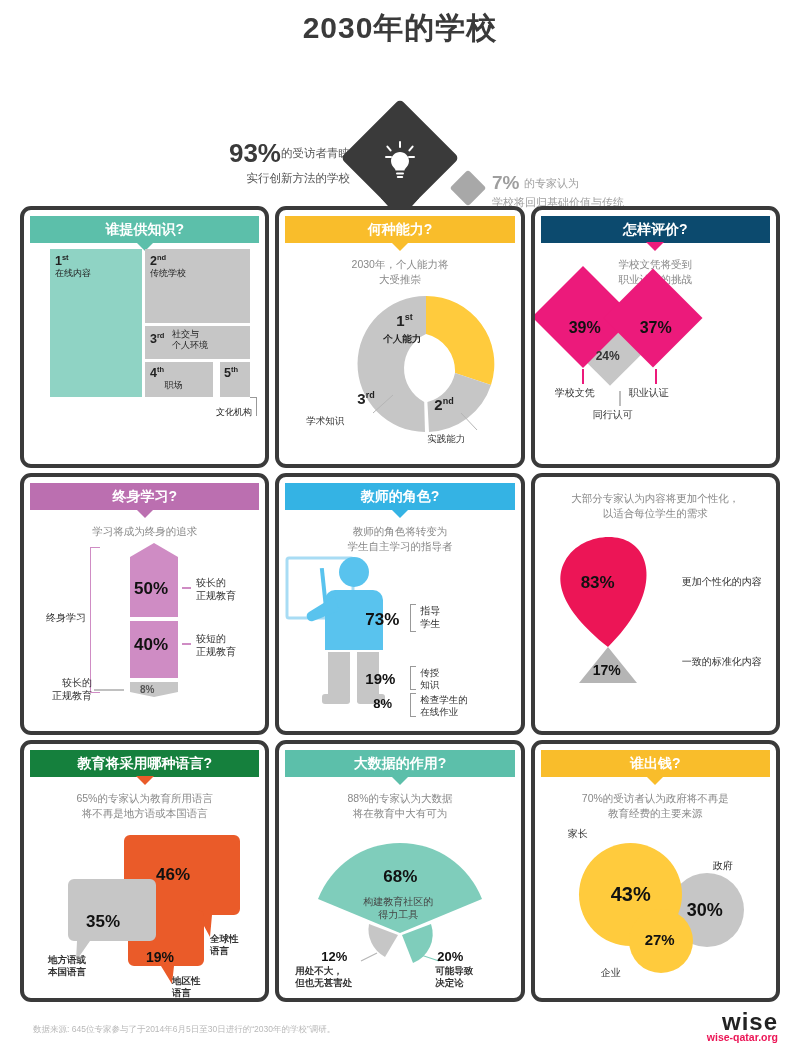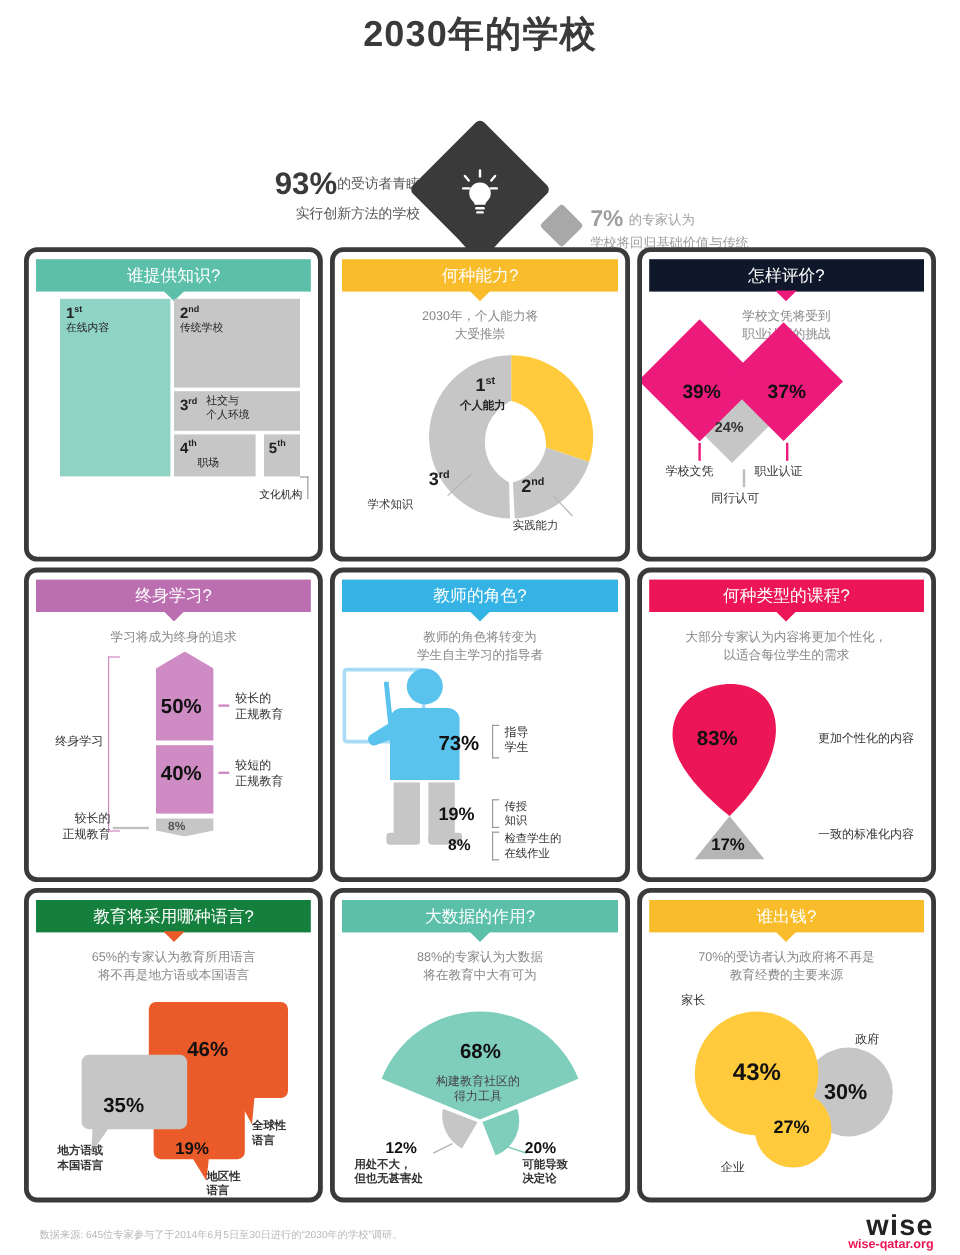--- a/index.html
+++ b/index.html
@@ -73,21 +73,21 @@
     border: 4px solid #3a3a3a;
     border-radius: 11px;
     position: relative;
     overflow: hidden;
   }
   .phead {
     height: 27px; line-height: 27px;
     text-align: center;
     color: #ffffff;
     font-size: 14px;
-    font-weight: normal;
+    font-weight: bold;
     position: relative;
     margin: 6px 6px 0 6px;
   }
   .phead .notch {
     position: absolute; left: 50%; bottom: -8px;
     margin-left: -9px;
     width: 0; height: 0;
     border-left: 9px solid transparent;
     border-right: 9px solid transparent;
     border-top: 9px solid currentColor;
@@ -241,21 +241,21 @@
       <div class="drank" style="left:117px;top:25px">1<sup>st</sup></div>
       <div class="dlabel" style="left:104px;top:46px;font-weight:bold;color:#222">个人能力</div>
       <div class="drank" style="left:155px;top:109px">2<sup>nd</sup></div>
       <div class="dlabel" style="left:148px;top:146px">实践能力</div>
       <div class="drank" style="left:78px;top:103px">3<sup>rd</sup></div>
       <div class="dlabel" style="left:27px;top:128px">学术知识</div>
     </div>
   </div>
 
   <div class="panel">
-    <div class="phead" style="background:#0f172a;color:#ec1a7b">
+    <div class="phead" style="background:#0c4a6e;color:#ec1a7b">
       <span style="color:#fff">怎样评价?</span>
       <span class="notch"></span>
     </div>
     <div class="psub">学校文凭将受到
 职业认证的挑战</div>
     <div class="pbody">
       <div class="dia" style="left:44px;top:24px;width:62px;height:62px;background:#c6c6c6"></div>
       <div class="dia" style="left:12px;top:-6px;width:72px;height:72px;background:#ec1a7b"></div>
       <div class="dia" style="left:83px;top:-4px;width:70px;height:70px;background:#ec1a7b"></div>
       <div class="dia-txt" style="left:34px;top:32px;font-size:16px">39%</div>
@@ -329,24 +329,20 @@
       <div class="clab" style="left:141px;top:51px;white-space:pre-line;line-height:1.25">指导
 学生</div>
       <div class="clab" style="left:141px;top:113px;white-space:pre-line;line-height:1.2;font-size:9.5px">传授
 知识</div>
       <div class="clab" style="left:141px;top:140px;white-space:pre-line;line-height:1.2;font-size:9.5px">检查学生的
 在线作业</div>
     </div>
   </div>
 
   <div class="panel">
-    <div class="phead" style="background:#ec1556;color:#ec1556">
-      <span style="color:#fff">何种类型的课程?</span>
-      <span class="notch"></span>
-    </div>
     <div class="psub">大部分专家认为内容将更加个性化，
 以适合每位学生的需求</div>
     <div class="pbody">
       <svg style="position:absolute;left:18px;top:6px" width="130" height="160">
         <path d="M55 120 C5 80 2 52 12 34 C25 10 60 4 78 16 C100 30 104 72 55 120 Z" fill="#ec1556"></path>
         <path d="M55 120 L84 156 L26 156 Z" fill="#b5b5b5"></path>
       </svg>
       <div class="dia-txt" style="left:46px;top:52px;font-size:17px">83%</div>
       <div class="dia-txt" style="left:58px;top:141px;font-size:14px">17%</div>
       <div class="clab" style="left:147px;top:54px">更加个性化的内容</div>

